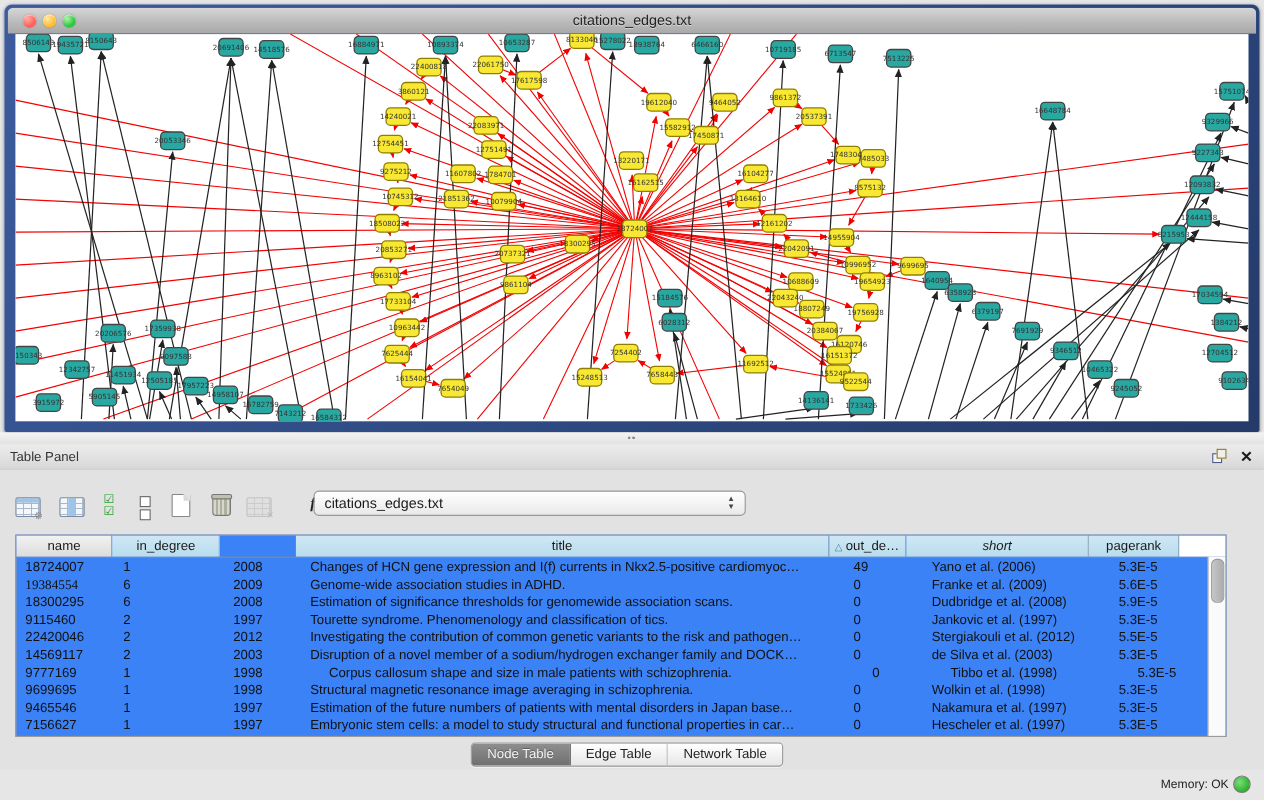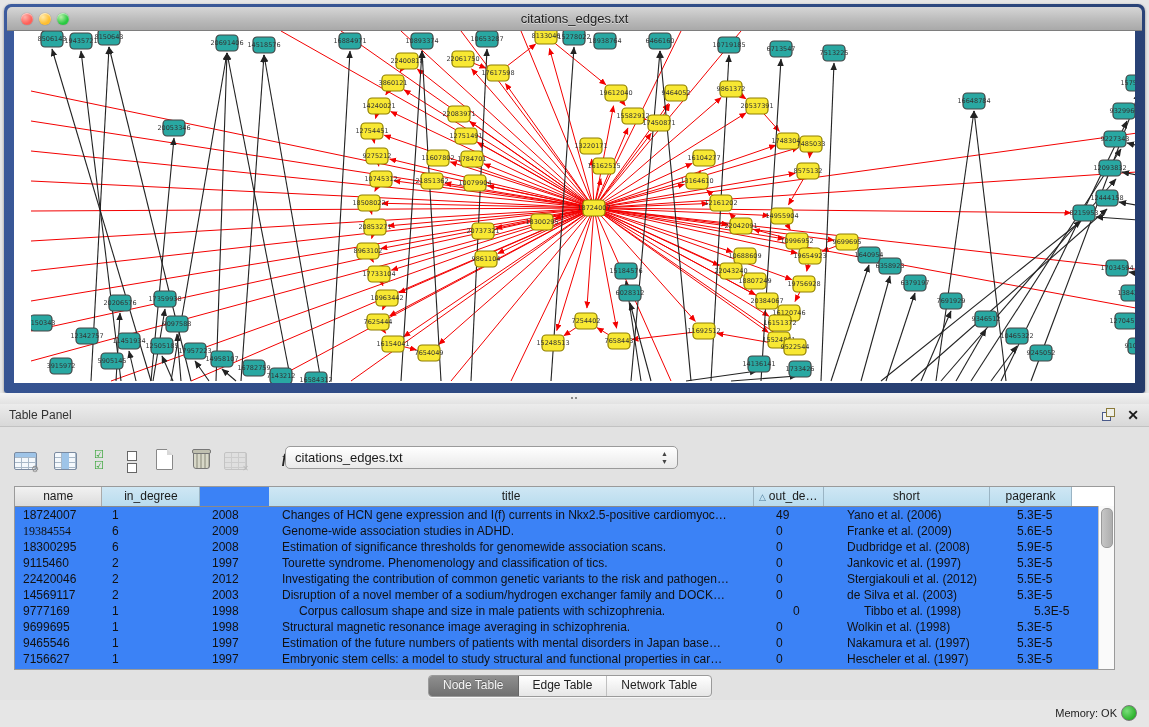--- a/index.html
+++ b/index.html
@@ -21,21 +21,21 @@
     border-radius:5px 5px 0 0;border-bottom:1px solid #7e7e7e;
   }
   .net-title{
     position:absolute;left:0;right:0;top:4px;text-align:center;
     font-size:13px;color:#222;text-shadow:0 1px 0 rgba(255,255,255,.5);
   }
   .traffic{position:absolute;top:6px;width:12px;height:12px;border-radius:50%;box-shadow:inset 0 1px 1px rgba(255,255,255,.6),0 0 1px rgba(0,0,0,.5);}
   .t-red{left:14px;} .t-yellow{left:32px;} .t-green{left:50px;}
   .net-canvas{
     position:absolute;left:10px;right:10px;top:27px;bottom:10px;
-    background:#ffffff;overflow:hidden;padding-left:17px;
+    background:#ffffff;overflow:hidden;
   }
   .net-canvas svg{display:block;}
   .graph-node-label{font-family:"DejaVu Sans",sans-serif;font-size:6.5px;fill:#333;}
   
   .split-divider{
     position:absolute;left:0;top:393px;width:1149px;height:11px;
     background:linear-gradient(#f4f4f4,#e2e2e2);
   }
   .split-grip{
     position:absolute;left:570px;top:3px;width:9px;height:5px;
@@ -840,21 +840,21 @@
     </div>
   </div>
 
   <div class="ctable">
     <div class="thead" id="thead">
         <div class="th th-name" style="width: 89px;">name</div>
         <div class="th" style="width: 100px;">in_degree</div>
         <div class="th" style="width: 70px; margin-top: 20px;">year</div>
         <div class="th" style="width: 494px;">title</div>
         <div class="th" style="width: 71px;"><span class="sort-tri">△</span>out_de…</div>
-        <div class="th" style="width: 170px;">short</div>
+        <div class="th" style="width: 170px; font-style: italic;">short</div>
         <div class="th" style="width: 83px;">pagerank</div>
         <div class="th" style="width: 43px; background: rgb(255, 255, 255); border-right: none;"></div>
       </div>
     <div class="tbody" id="tbody">
         <div class="tr">
           <div class="td" style="width: 89px;">18724007</div>
           <div class="td" style="width: 100px;">1</div>
           <div class="td" style="width: 70px;">2008</div>
           <div class="td" style="width: 494px;">Changes of HCN gene expression and I(f) currents in Nkx2.5-positive cardiomyoc…</div>
           <div class="td" style="width: 71px;">49</div>

